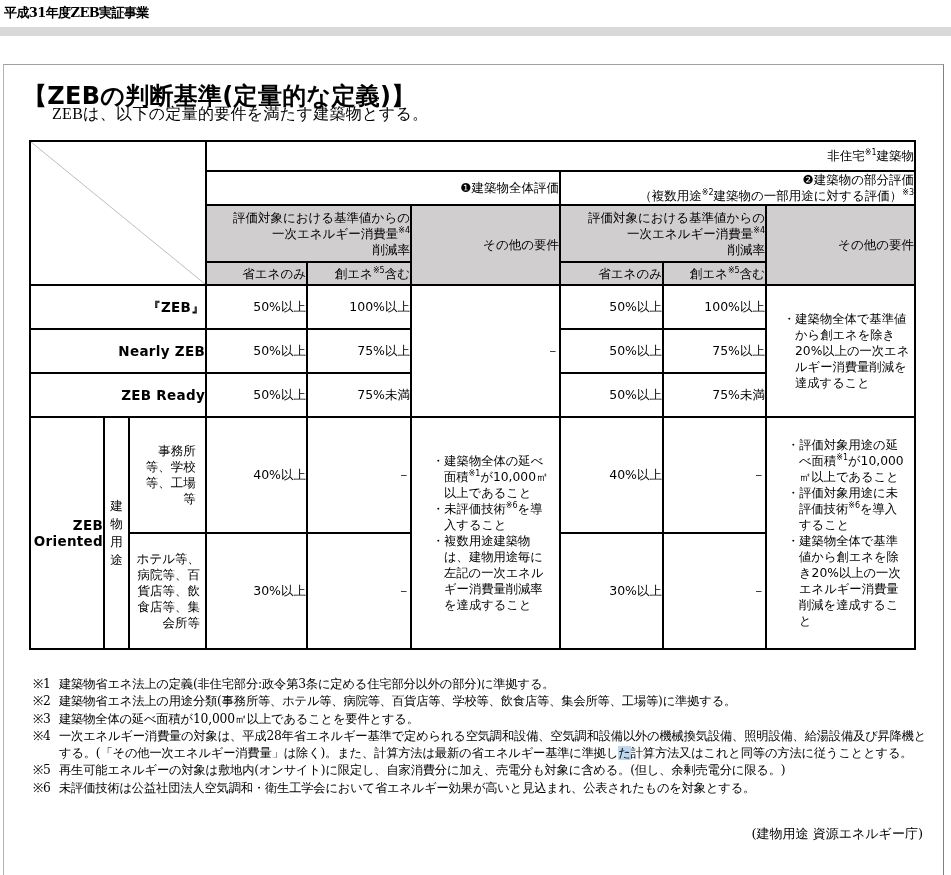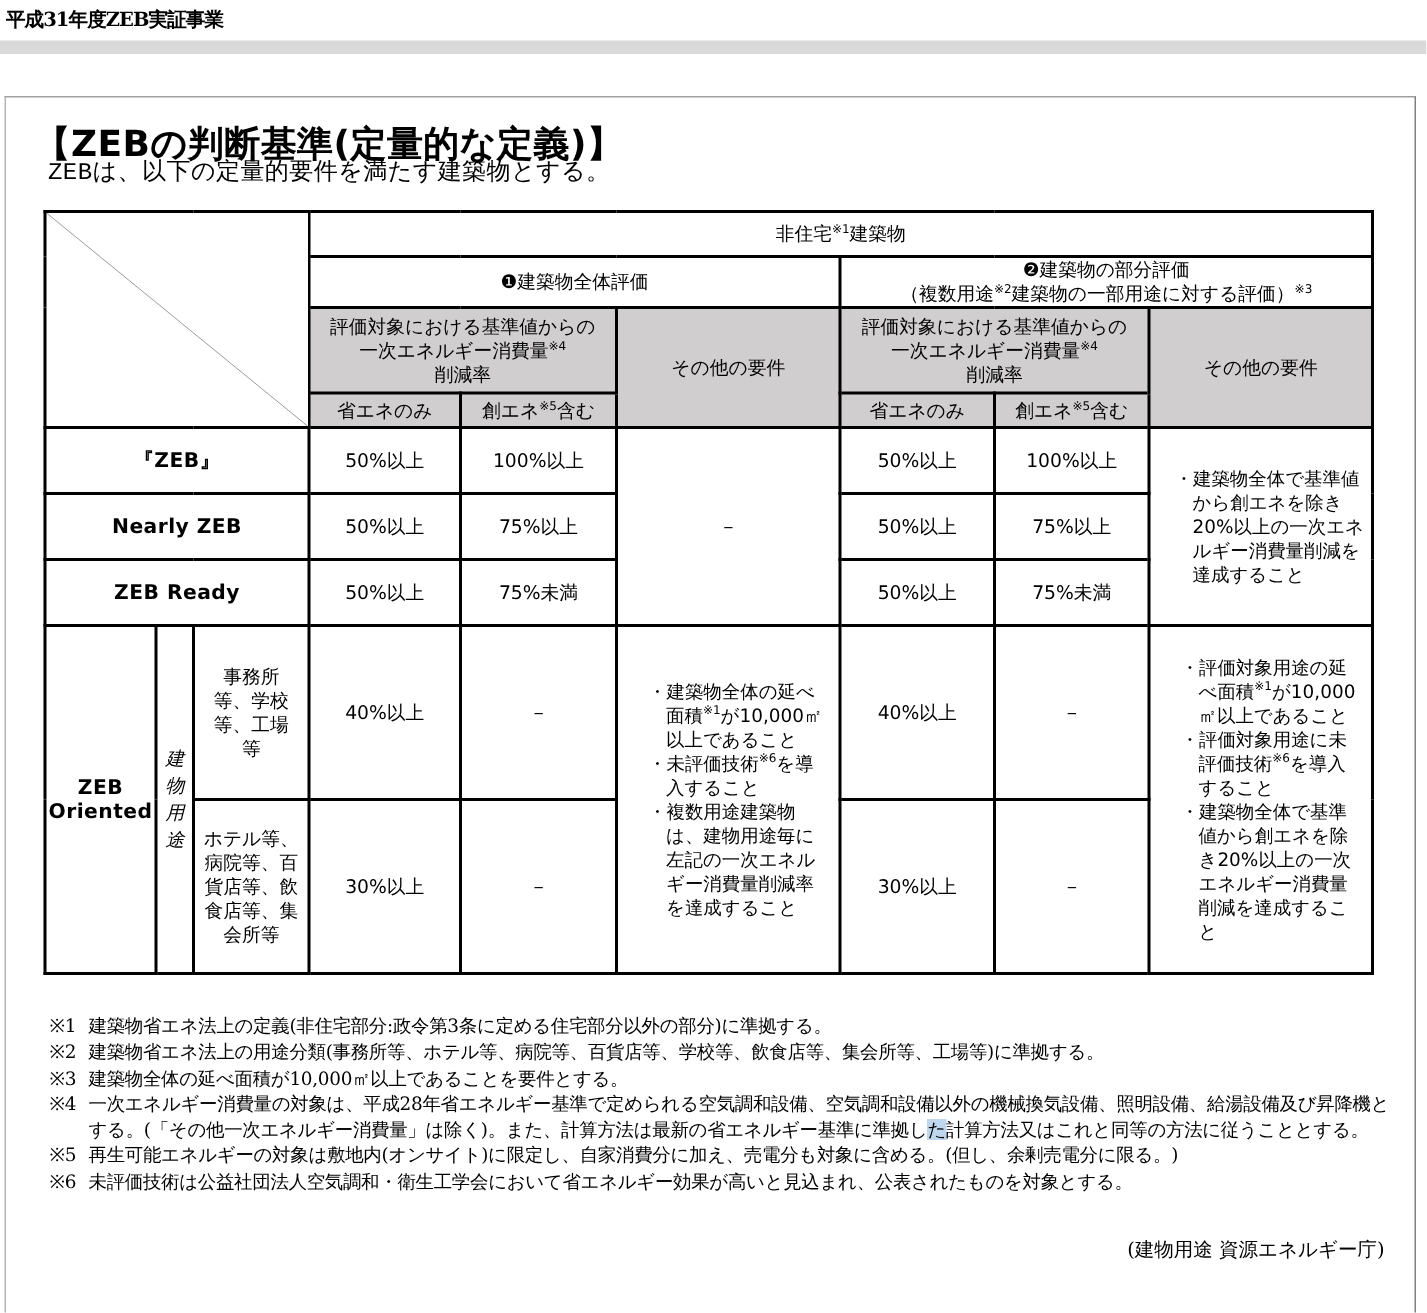--- a/index.html
+++ b/index.html
@@ -1,32 +1,32 @@
 <!DOCTYPE html>
 <html><head>
   <meta charset="utf-8">
   <style>
     html, body { margin: 0; padding: 0; background: #ffffff; }
     body { width: 951px; height: 875px; position: relative; overflow: hidden; font-family: "DejaVu Sans", "Liberation Sans", sans-serif; color: #000; }
     .page-header { position: absolute; left: 4px; top: 4px; font-family: "DejaVu Serif", "Liberation Serif", serif; font-weight: bold; font-size: 13px; letter-spacing: -0.6px; }
     .header-bar { position: absolute; left: 0; top: 27px; width: 951px; height: 9px; background: #d9d9d9; }
     .frame { position: absolute; left: 3px; top: 64px; width: 941px; height: 830px; border-top: 1px solid #a0a0a0; border-left: 1px solid #b4b4b4; border-right: 1px solid #808080; box-sizing: border-box; }
     .title { position: absolute; left: 23px; top: 80px; font-weight: bold; font-size: 24px; letter-spacing: 0.3px; }
-    .subtitle { position: absolute; left: 32px; top: 104px; font-family: Liberation Mono, monospace; font-size: 16px; letter-spacing: 0.3px; }
+    .subtitle { position: absolute; left: 52px; top: 104px; font-family: Liberation Serif, serif; font-size: 16px; letter-spacing: 0.3px; }
     table.zeb { position: absolute; left: 29px; top: 140px; border-collapse: collapse; table-layout: fixed; font-size: 12.5px; }
-    table.zeb td { border: 2px solid #000; text-align: center; vertical-align: middle; padding: 0; line-height: 16px; }
+    table.zeb td { border: 2px solid #000; text-align: right; vertical-align: middle; padding: 0; line-height: 16px; }
     table.zeb td.gray { background: #d0cece; }
     .thin-b { border-bottom: 1px solid #000 !important; margin-left: 16px; }
     .diag { position: relative; background: #fff; }
     .diag svg { position: absolute; left: 0; top: 0; width: 100%; height: 100%; }
     .rowlbl { font-weight: bold; font-size: 13.5px; letter-spacing: 0.3px; }
     .left-text { text-align: left !important; vertical-align: middle; font-size: 12.3px; line-height: 16px; }
     .bullet { display: block; padding-left: 28px; text-indent: -12px; }
     sup { font-size: 8px; vertical-align: 5px; line-height: 0; }
-    .vert { width: 1em; margin: 16px auto; word-break: break-all; line-height: 18px; font-style: italic; }
+    .vert { width: 1em; margin: 16px auto; word-break: break-all; line-height: 18px; }
     .footnotes { position: absolute; left: 33px; top: 676px; font-family: "DejaVu Serif", "Liberation Serif", serif; font-size: 12.3px; line-height: 17.3px; letter-spacing: -0.2px; }
     .fn { display: flex; }
     .fn-mark { width: 26px; flex: none; }
     .fn-text { width: 870px; }
     .hl { background: #bfd7ee; }
     .source { position: absolute; right: 28px; top: 825px; text-align: right; font-family: "DejaVu Serif", "Liberation Serif", serif; font-size: 13px; line-height: 17px; }
   </style>
 </head>
 <body>
 

